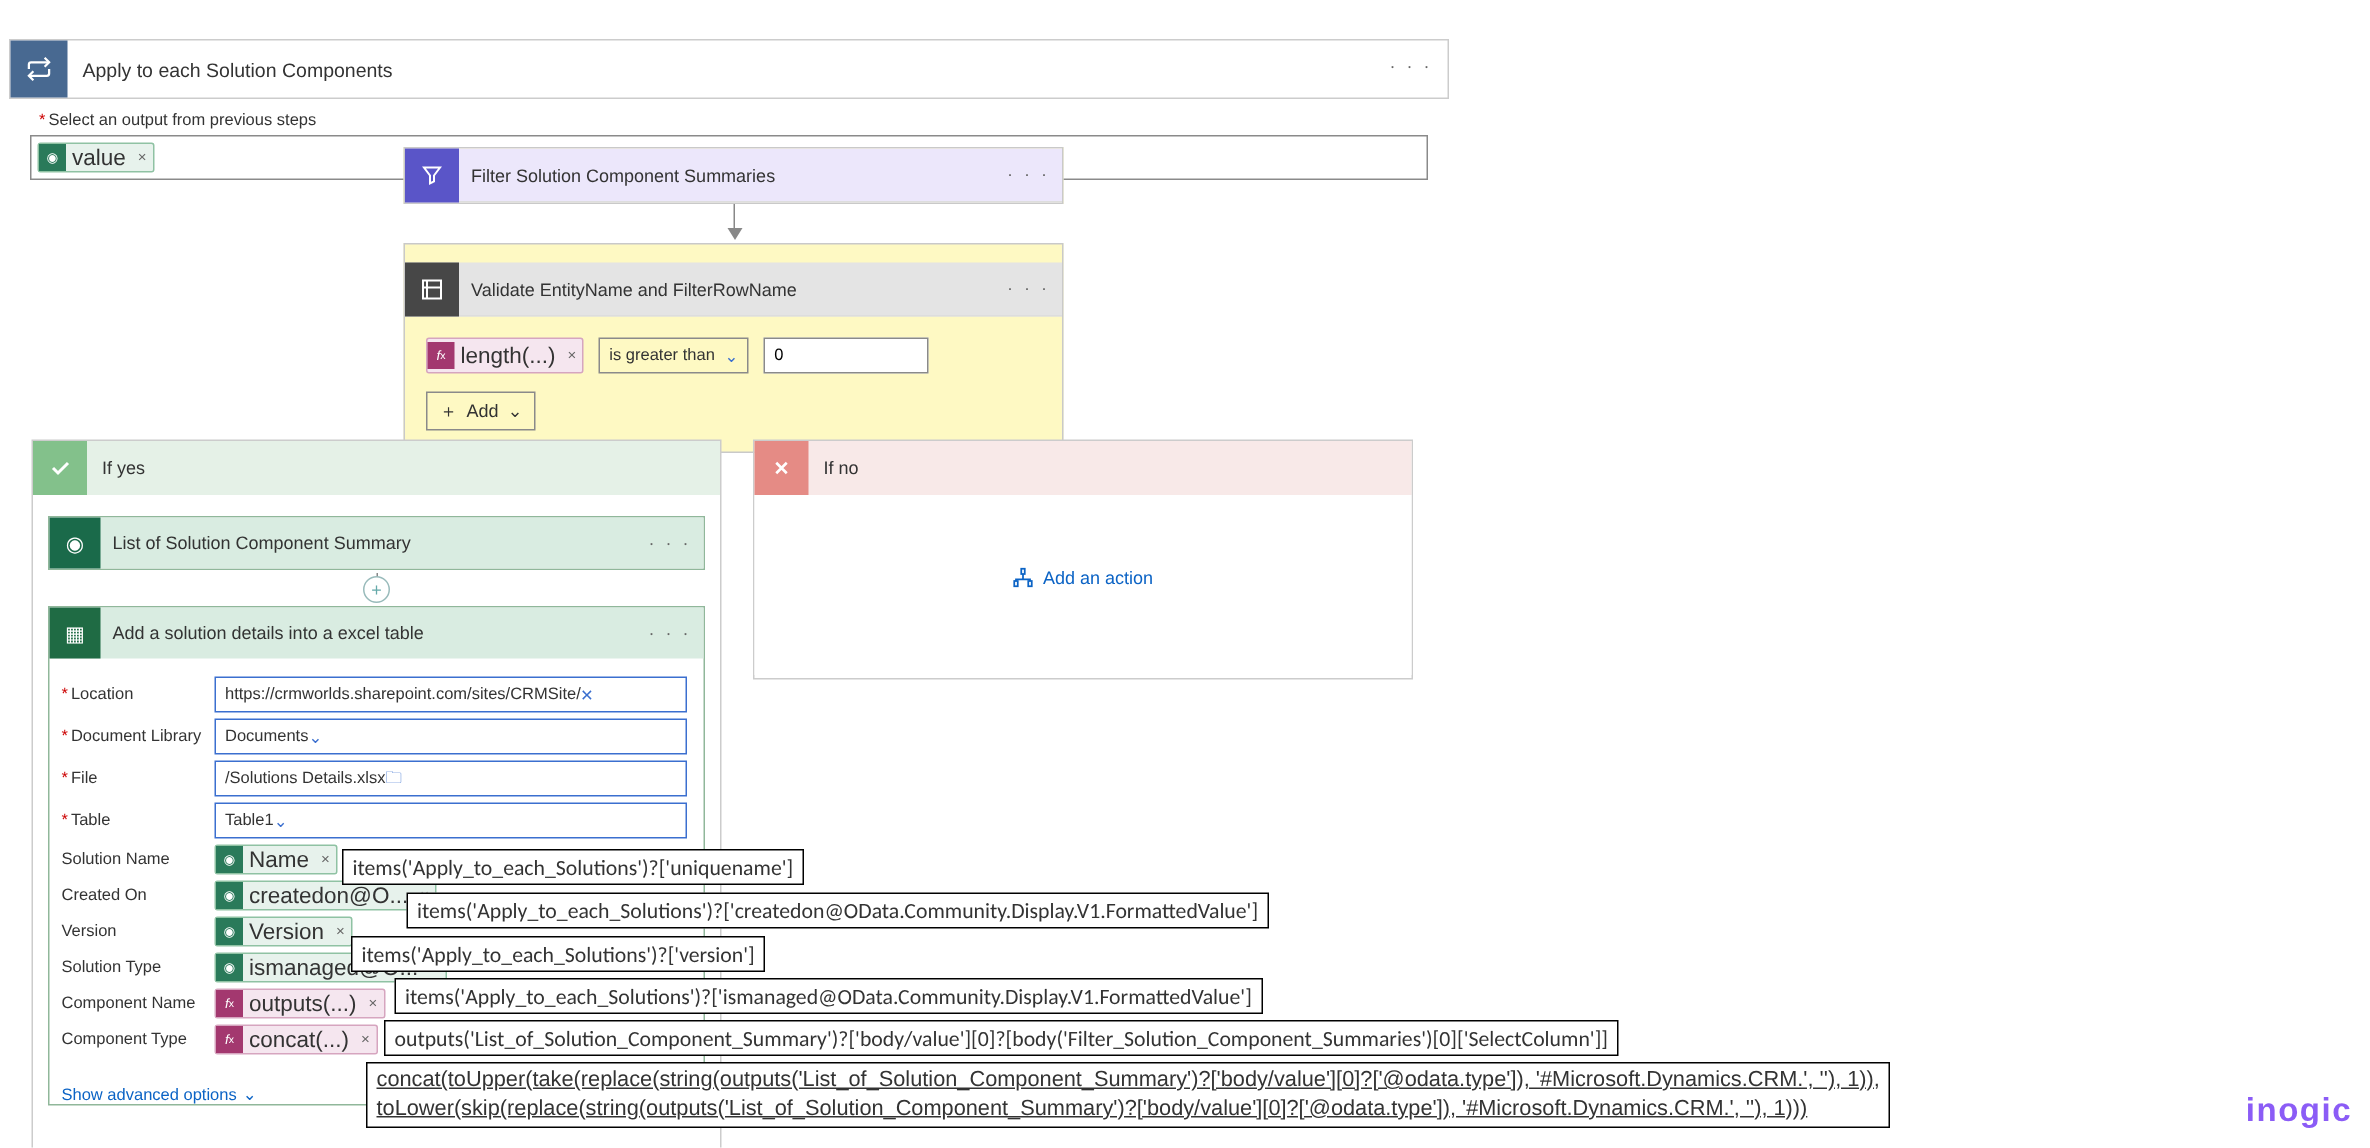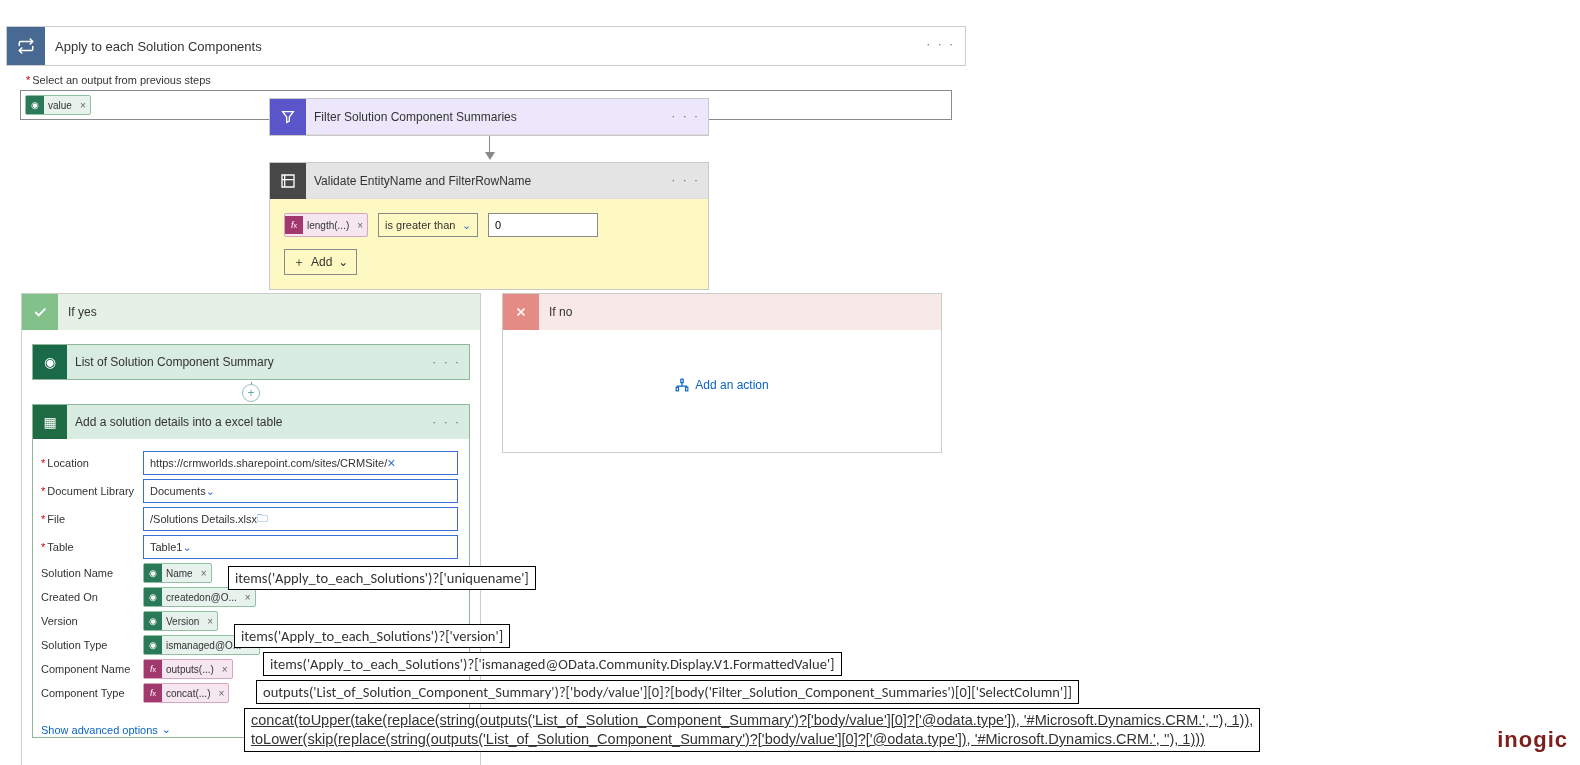--- a/index.html
+++ b/index.html
@@ -15,34 +15,34 @@
   .sel-label { font-size:11px; color:#333; margin:8px 0 4px 20px; }
   .sel-label::before { content:"*"; color:#c00; margin-right:2px; }
 
   .value-pill-row { margin:0 14px; border:1px solid #8a8a8a; padding:4px; display:flex; align-items:center; }
   .pill { display:inline-flex; align-items:center; border:1px solid #999; border-radius:2px; background:#fff; height:20px; }
   .pill.dv .pill-ico { background:#2a7a5a; }
   .pill.fx .pill-ico { background:#a3386f; }
   .pill.fx { background:#f5e6ef; border-color:#d6a5bf; }
   .pill.dv { background:#e7f2ec; border-color:#8fc2a3; }
   .pill-ico { width:18px; height:18px; display:flex; align-items:center; justify-content:center; color:#fff; font-size:9px; }
-  .pill-txt { padding:0 4px; font-size:10px; }
+  .pill-txt { padding:0 4px; font-size:15px; }
   .pill-x { padding:0 4px; color:#666; font-size:10px; cursor:pointer; }
 
   
   .card { border:1px solid #c9c9c9; background:#fef9c3; position:absolute; }
   .card-head { display:flex; align-items:center; height:36px; border-bottom:1px solid #ddd; position:relative;}
   .card-head .icn { width:36px; height:36px; display:flex; align-items:center; justify-content:center; color:#fff; }
   .card-head .lbl { padding-left:8px; font-size:12px; }
   .card .dots { position:absolute; right:8px; top:10px; letter-spacing:2px; color:#666; cursor:pointer; }
 
   .filter-card .card-head { background:#ece7fb; }
   .filter-card .icn { background:#5a55c8; }
 
-  .validate-card .card-head { background:#e4e4e4;}
+  .validate-card .card-head { background:#e4e4e4;margin-top:12px;}
   .validate-card .icn { background:#474747; }
   .validate-body { padding:14px; }
   .cond-row { display:flex; gap:10px; align-items:center; }
   .cond-select { border:1px solid #8a8a8a; height:24px; display:flex; align-items:center; justify-content:space-between; padding:0 6px; font-size:11px; width:100px; cursor:pointer;}
   .cond-input { border:1px solid #8a8a8a; height:24px; padding:0 6px; font-size:11px; width:110px; }
   .add-btn { margin-top:12px; border:1px solid #8a8a8a; height:26px; display:inline-flex; align-items:center; padding:0 8px; font-size:12px; cursor:pointer; gap:6px;}
 
   .arrow-down { width:1px; height:18px; background:#888; position:absolute; }
   .arrow-down::after { content:""; position:absolute; bottom:-6px; left:-4px; border-left:5px solid transparent; border-right:5px solid transparent; border-top:8px solid #888;}
 
@@ -72,21 +72,21 @@
   .fin { border:1px solid #3b6fcf; height:24px; flex:1; display:flex; align-items:center; justify-content:flex-start; padding:0 6px; font-size:11px; max-width:315px;}
   .fin .chev { color:#3b6fcf; }
   .fin .clr  { color:#3b6fcf; font-size:14px; }
   .fin .fold { color:#3b6fcf; }
 
   .expr-box { border:1px solid #000; padding:2px 6px; font-size:14.5px; font-family:Calibri, Arial, sans-serif; background:#fff; display:inline-block; }
 
   .add-action { color:#0b63c5; font-size:12px; display:inline-flex; align-items:center; gap:6px; cursor:pointer;}
   .adv { color:#0b63c5; font-size:11px; margin:8px 0 0 8px; display:inline-flex; align-items:center; gap:4px; cursor:pointer;}
 
-  .watermark { position:absolute; right:12px; bottom:12px; font-size:22px; color:#7f1d1d; font-weight:600; letter-spacing:1px; }
+  .watermark { position:absolute; right:12px; bottom:12px; font-size:22px; color:#8b5cf6; font-weight:600; letter-spacing:1px; }
 </style>
 </head>
 <body>
 
 <div class="canvas">
 
   <div style="position:absolute; left:6px; top:0; width:960px;">
     <div class="apply-bar">
       <div class="icon-box">
         <svg width="18" height="18" viewBox="0 0 24 24" fill="none" stroke="#fff" stroke-width="2">
@@ -297,20 +297,21 @@
             <rect x="2" y="16" width="4" height="6"></rect>
             <rect x="18" y="16" width="4" height="6"></rect>
             <path d="M12 8v6M4 16v-2h16v2"></path>
           </svg>
         <span>Add an action</span>
       </div>
     </div>
   </div>
 
   <div class="expr-box" style="position:absolute; left:228px; top:566px;">items('Apply_to_each_Solutions')?['uniquename']</div>
+  <div class="expr-box" style="position:absolute; left:271px; top:595px;">items('Apply_to_each_Solutions')?['createdon@OData.Community.Display.V1.FormattedValue']</div>
   <div class="expr-box" style="position:absolute; left:234px; top:624px;">items('Apply_to_each_Solutions')?['version']</div>
   <div class="expr-box" style="position:absolute; left:263px; top:652px;">items('Apply_to_each_Solutions')?['ismanaged@OData.Community.Display.V1.FormattedValue']</div>
   <div class="expr-box" style="position:absolute; left:256px; top:680px;">outputs('List_of_Solution_Component_Summary')?['body/value'][0]?[body('Filter_Solution_Component_Summaries')[0]['SelectColumn']]</div>
   <div class="expr-box" style="position:absolute; left:244px; top:708px; line-height:1.3;text-decoration:underline;">
     <div>concat(toUpper(take(replace(string(outputs('List_of_Solution_Component_Summary')?['body/value'][0]?['@odata.type']), '#Microsoft.Dynamics.CRM.', ''), 1)),</div>
     <div>toLower(skip(replace(string(outputs('List_of_Solution_Component_Summary')?['body/value'][0]?['@odata.type']), '#Microsoft.Dynamics.CRM.', ''), 1)))</div>
   </div>
 
   <div class="watermark">inogic</div>
 

